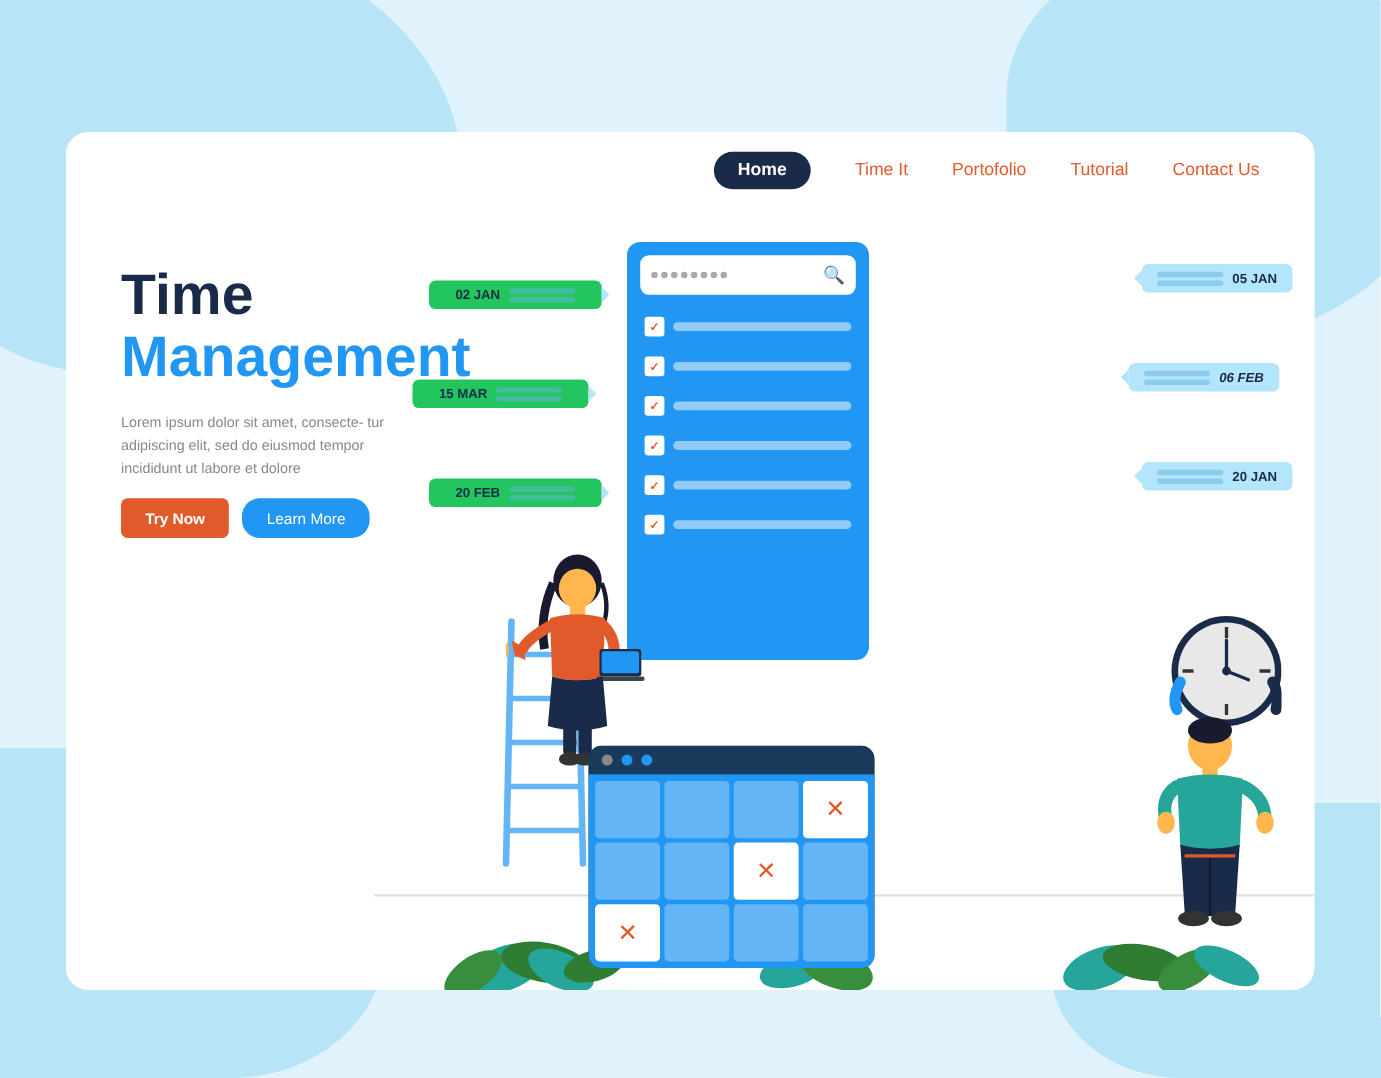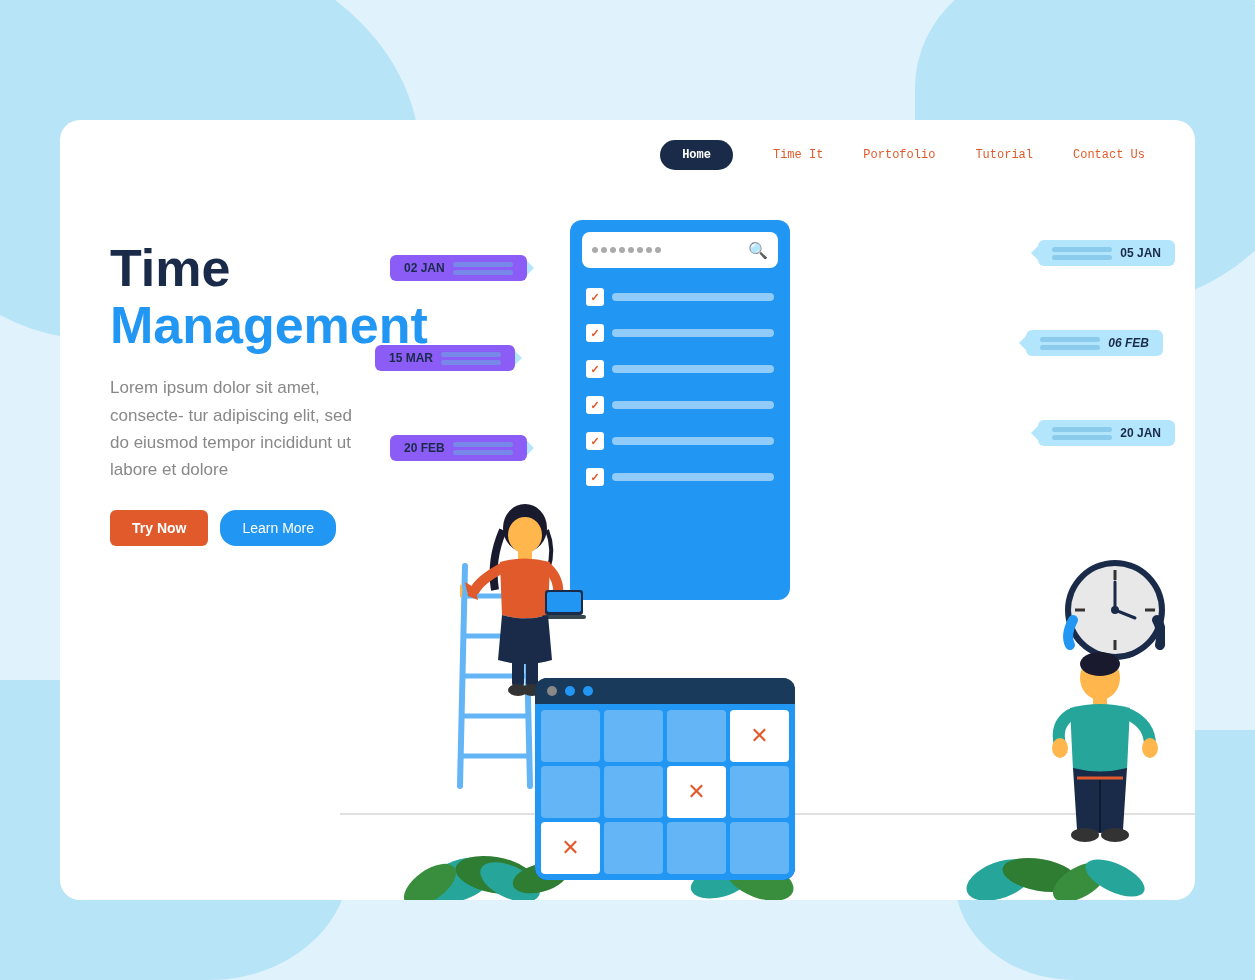--- a/index.html
+++ b/index.html
@@ -63,26 +63,25 @@
       position: absolute;
       top: 0; left: 0; right: 0;
       height: 70px;
       display: flex;
       align-items: center;
       justify-content: flex-end;
       padding: 0 50px;
       gap: 40px;
     }
     .nav-item {
-      font-size: 12px;
+      font-size: 16px;
       font-weight: 500;
       color: #e05a2b;
       cursor: pointer;
       text-decoration: none;
-      font-family: Liberation Mono, monospace;
     }
     .nav-item.active {
       background: #1a2b4a;
       color: #fff;
       padding: 8px 22px;
       border-radius: 25px;
       font-weight: 600;
     }
 
     
@@ -98,24 +97,24 @@
       line-height: 1.1;
     }
     .title-management {
       font-size: 52px;
       font-weight: 900;
       color: #2196f3;
       line-height: 1.1;
       margin-bottom: 20px;
     }
     .description {
-      font-size: 17px;
+      font-size: 13px;
       color: #888;
       line-height: 1.6;
-      margin-bottom: 27px;
+      margin-bottom: 16px;
     }
     .btn-row {
       display: flex;
       gap: 12px;
     }
     .btn-try {
       background: #e05a2b;
       color: #fff;
       border: none;
       padding: 10px 22px;
@@ -204,23 +203,23 @@
     .check-line {
       flex: 1;
       height: 8px;
       background: rgba(255,255,255,0.5);
       border-radius: 4px;
     }
 
     
     .date-tag {
       position: absolute;
-      background: #8b5cf6;
+      background: #22c55e;
       border-radius: 6px;
-      padding: 6px 14px;
+      padding: 6px 24px;
       font-size: 12px;
       font-weight: 700;
       color: #1a2b4a;
       display: flex;
       align-items: center;
       z-index: 6;
     }
     .date-tag::after {
       content: '';
       position: absolute;

